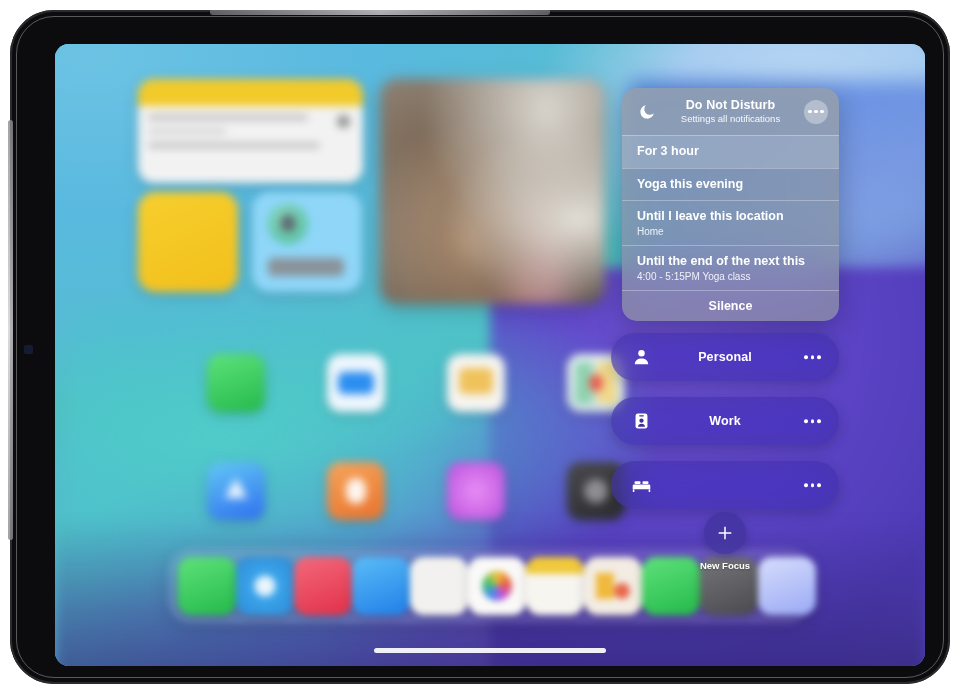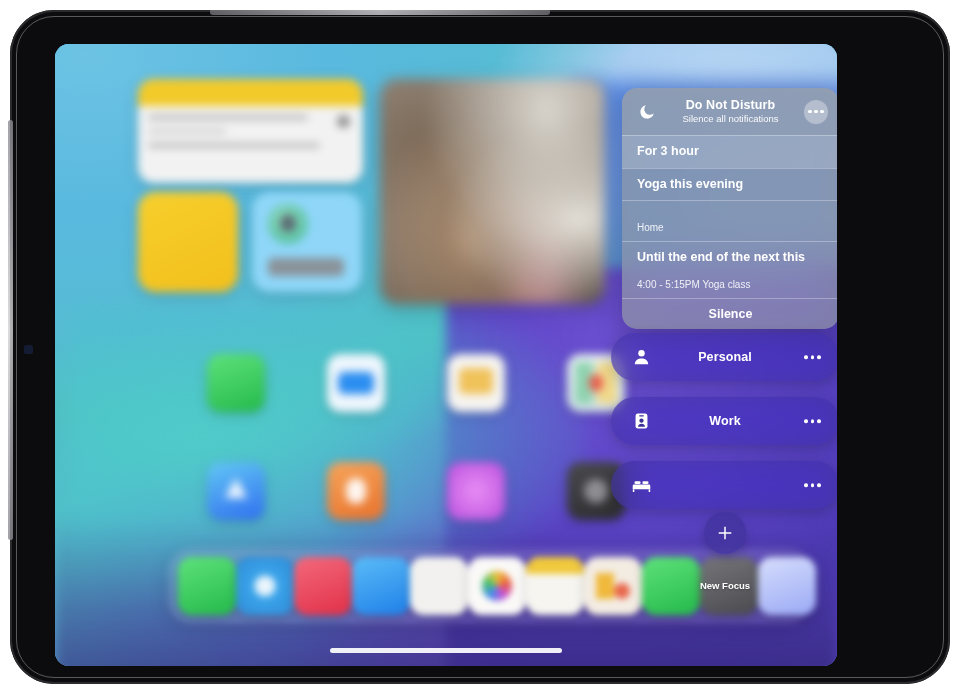--- a/index.html
+++ b/index.html
@@ -50,21 +50,21 @@
     width: 9px; height: 9px;
     background: #15203a;
     border-radius: 2px;
     opacity: .85;
   }
 
   
   #screen {
     position: absolute;
     left: 45px; top: 34px;
-    width: 782px; height: 622px;
+    width: 870px; height: 622px;
     border-radius: 14px;
     overflow: hidden;
     background: #59b6dd;
   }
 
   
   #wallpaper {
     position: absolute; inset: 0;
     background:
       radial-gradient(120% 95% at 4% 2%, #6cc3e4 0%, #5ab9df 26%, #56bcd4 46%, #4fc2c4 60%, rgba(80,190,200,0) 74%),
@@ -225,21 +225,21 @@
   }
   #dnd-more-button i { width: 3.4px; height: 3.4px; border-radius: 50%; background: #fff; display: block; }
 
   .dnd-row {
     position: relative;
     padding: 8px 0 8px 15px;
     border-top: 0.6px solid rgba(255,255,255,.3);
   }
   .dnd-row.selected { background: rgba(255,255,255,.17); }
   .dnd-row-label { font-size: 12.5px; font-weight: 600; line-height: 1.25; }
-  .dnd-row-sub { font-size: 10px; font-weight: 400; opacity: .88; margin-top: 13px; }
+  .dnd-row-sub { font-size: 10px; font-weight: 400; opacity: .88; margin-top: 1px; }
 
   #dnd-settings-row {
     height: 31px;
     display: flex; align-items: center; justify-content: center;
     border-top: 0.6px solid rgba(255,255,255,.3);
     font-size: 12.5px; font-weight: 600;
   }
 
   
   .focus-pill {
@@ -264,21 +264,21 @@
     display: flex; align-items: center; gap: 3px;
   }
   .focus-pill-more i { width: 3.6px; height: 3.6px; border-radius: 50%; background: #fff; display: block; }
 
   #focus-pill-personal { top: 289px; }
   #focus-pill-work     { top: 353px; }
   #focus-pill-sleep    { top: 417px; }
 
   #new-focus-wrap {
     position: absolute; left: 625px; top: 468px; width: 90px;
-    display: flex; flex-direction: column; align-items: center; gap: 20px;
+    display: flex; flex-direction: column; align-items: center;
   }
   #new-focus-button {
     width: 42px; height: 42px; border-radius: 50%;
     background: rgba(60,48,150,.62);
     backdrop-filter: blur(16px);
     display: flex; align-items: center; justify-content: center;
     box-shadow: 0 3px 10px rgba(0,0,0,.2);
   }
   #new-focus-label {
     margin-top: 6px; font-size: 9.5px; font-weight: 600; color: #fff;
@@ -377,38 +377,39 @@
     <div id="home-indicator"></div>
 
     <div id="dnd-panel">
 
       <div id="dnd-header">
         <svg id="dnd-moon-icon" viewBox="0 0 24 24">
           <path d="M21 13.5A9 9 0 1 1 10.5 3a7.2 7.2 0 0 0 10.5 10.5z" fill="#ffffff"></path>
         </svg>
         <div id="dnd-title-wrap">
           <div id="dnd-title">Do Not Disturb</div>
-          <div id="dnd-subtitle">Silence all notifications</div>
+          <div id="dnd-subtitle">Settings all notifications</div>
         </div>
         <div id="dnd-more-button">
           <i></i>
             <i></i>
             <i></i>
         </div>
       </div>
 
       <div class="dnd-row selected">
         <div class="dnd-row-label">For 3 hour</div>
       </div>
 
       <div class="dnd-row">
         <div class="dnd-row-label">Yoga this evening</div>
       </div>
 
       <div class="dnd-row">
+        <div class="dnd-row-label">Until I leave this location</div>
         <div class="dnd-row-sub">Home</div>
       </div>
 
       <div class="dnd-row">
         <div class="dnd-row-label">Until the end of the next this</div>
         <div class="dnd-row-sub">4:00 - 5:15PM Yoga class</div>
       </div>
 
       <div id="dnd-settings-row">
         <span>Silence</span>

